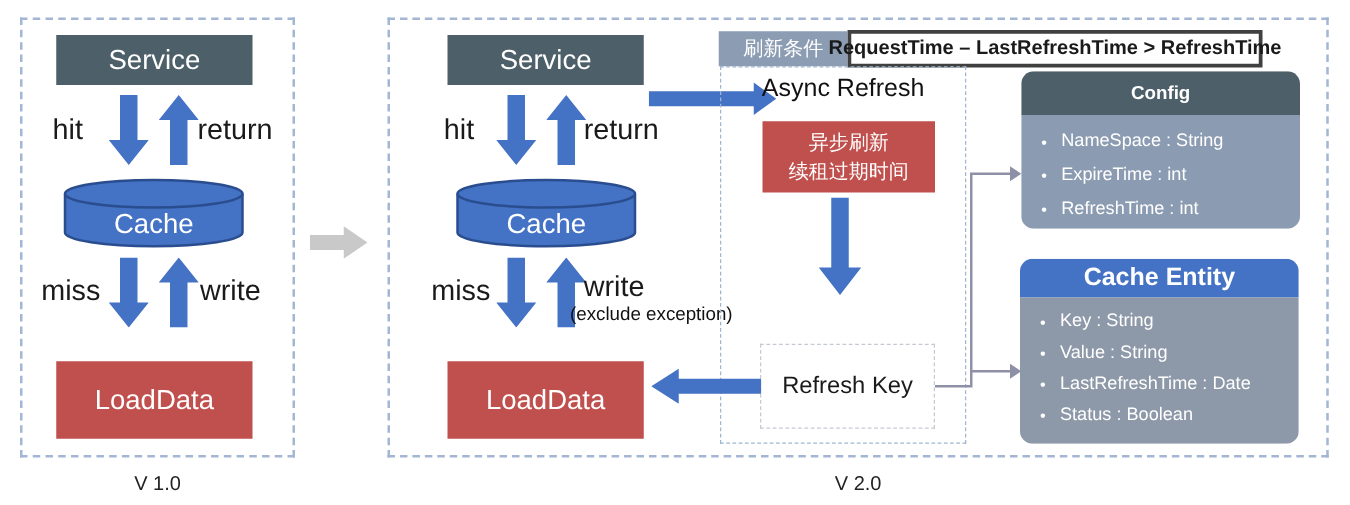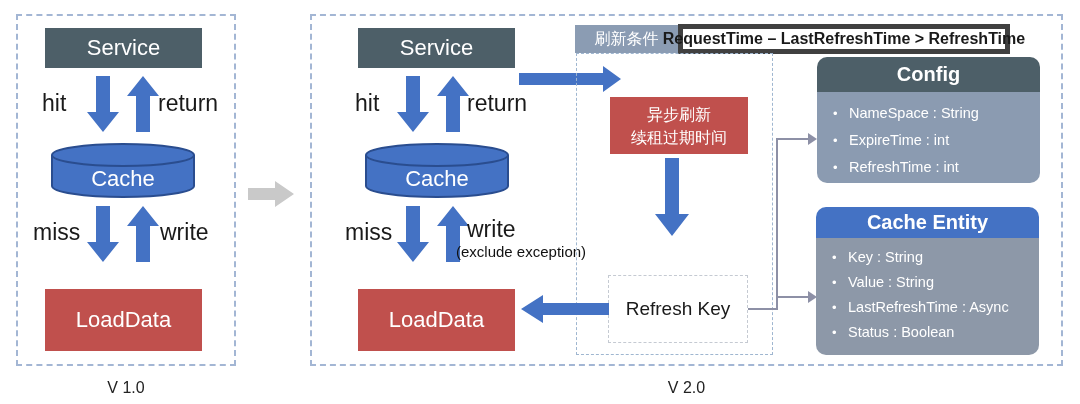--- a/index.html
+++ b/index.html
@@ -14,31 +14,31 @@
   .stage{position:relative;width:1080px;height:404px;background:#fff}
   .panel{border:2px dashed var(--panel-border)}
   .node{color:#fff;display:flex;align-items:center;justify-content:center;text-align:center}
   .service{background:var(--service-box);font-size:22px}
   .load{background:var(--load-red);font-size:22px}
   .flow-label{font-size:23px;white-space:nowrap}
   .small-note{font-size:15px;white-space:nowrap;color:#111}
   .caption{font-size:16px;text-align:center;color:#222}
   .cyl-label{position:absolute;left:0;right:0;top:24px;text-align:center;color:#fff;font-size:22px}
   .tag{background:var(--tag-bg);color:#fff;font-size:16px;display:flex;align-items:center;justify-content:center}
-  .expr{background:#fff;border:5px solid #404040;font-size:16px;font-weight:600;
+  .expr{background:#fff;border:3px solid #404040;font-size:16px;font-weight:600;
     display:flex;align-items:center;justify-content:center;white-space:nowrap}
   .async-box{border:1px dashed #9fb6d0;background:transparent}
   .async-title{font-size:20px;text-align:center;color:#111}
   .redtask{background:var(--load-red);color:#fff;font-size:16px;line-height:23px;
     display:flex;flex-direction:column;align-items:center;justify-content:center;text-align:right}
   .refresh-key{border:1px dashed #c5cad2;background:#fff;font-weight:normal;font-size:19px;
     display:flex;align-items:center;justify-content:center}
   .card{border-radius:10px;overflow:hidden}
   .card .hd{color:#fff;font-weight:bold;text-align:center}
-  .config .hd{background:var(--service-box);height:35px;line-height:35px;font-size:20px}
+  .config .hd{background:var(--service-box);height:35px;line-height:35px;font-size:15px}
   .config .bd{background:var(--config-body);height:91px;padding:8px 0 0 14px}
   .entity .hd{background:var(--cache-blue);height:31px;line-height:31px;font-size:20px}
   .entity .bd{background:var(--entity-body);height:117px;padding:7px 12px 0 14px}
   .card ul{list-style:none}
   .card li{color:#fff;font-size:14.5px;position:relative;padding-left:18px}
   .config li{line-height:27px}
   .entity li{line-height:25px}
   .card li::before{content:"•";position:absolute;left:2px;font-size:13px}
   svg{display:block}
 </style>
@@ -127,20 +127,21 @@
   <div class="abs small-note" style="left:456px;top:243px">(exclude exception)</div>
 
   <div class="abs node load" style="left:358px;top:289px;width:157px;height:62px">
     <span>LoadData</span>
   </div>
 
   <div class="abs tag" style="left:575px;top:25px;width:103px;height:28px">刷新条件</div>
   <div class="abs expr" style="left:678px;top:24px;width:332px;height:30px">RequestTime – LastRefreshTime &gt; RefreshTime</div>
 
   <div class="abs async-box" style="left:576px;top:53px;width:197px;height:302px"></div>
+  <div class="abs async-title" style="left:576px;top:60px;width:197px">Async Refresh</div>
 
   <div class="abs redtask" style="left:610px;top:97px;width:138px;height:57px">
     <span>异步刷新</span>
     <span>续租过期时间</span>
   </div>
 
   <svg class="abs" style="left:655px;top:158px" width="34" height="78">
     <polygon points="10,0 24,0 24,56 34,56 17,78 0,56 10,56" fill="var(--cache-blue)"></polygon>
   </svg>
 
@@ -169,21 +170,21 @@
       </ul>
     </div>
   </div>
 
   <div class="abs card entity" style="left:816px;top:207px;width:223px;height:148px">
     <div class="hd">Cache Entity</div>
     <div class="bd">
       <ul>
         <li>Key : String</li>
         <li>Value : String</li>
-        <li>LastRefreshTime : Async</li>
+        <li>LastRefreshTime : Date</li>
         <li>Status : Boolean</li>
       </ul>
     </div>
   </div>
 
   <div class="abs caption" style="left:310px;top:379px;width:753px">V 2.0</div>
 
 </div>
 
 </body></html>

